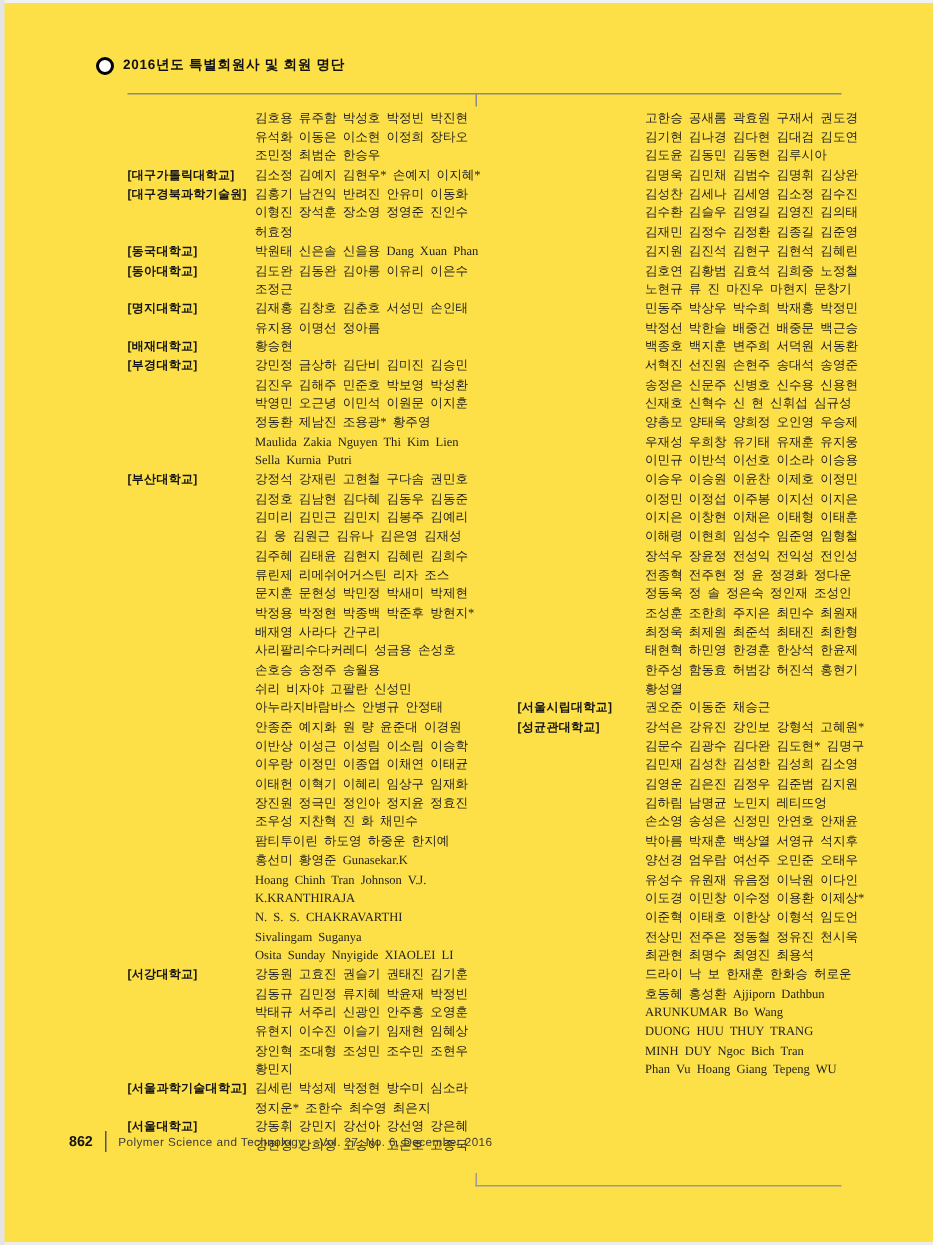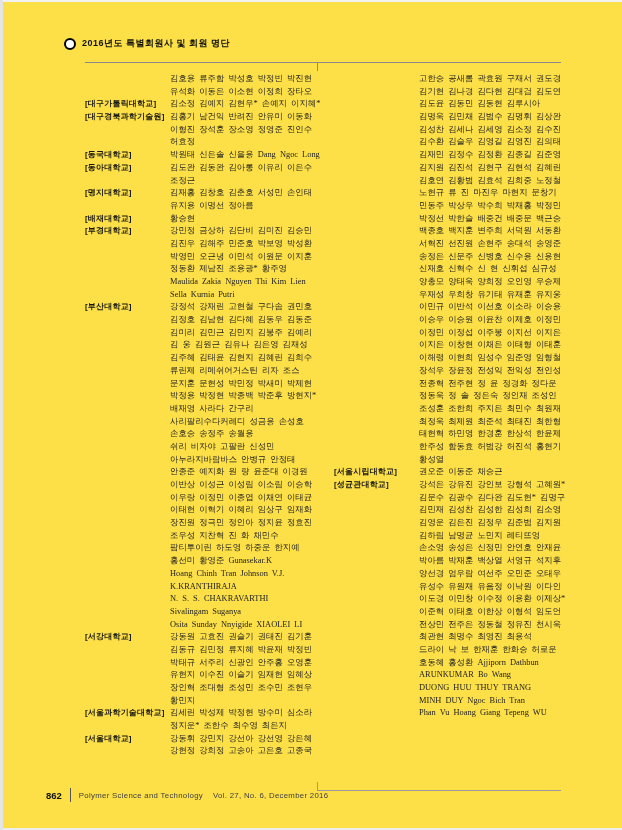--- a/index.html
+++ b/index.html
@@ -24,33 +24,33 @@
   }
   .hdr-title{font-size:9px;font-weight:bold;color:#111;letter-spacing:0.5px;}
   
   .rule-top{position:absolute;left:85px;top:62px;width:476px;height:1px;background:#8a8a8a;}
   .tick-top{position:absolute;left:317px;top:62px;width:1px;height:9px;background:#8a8a8a;}
   .rule-bottom{position:absolute;left:317px;top:790px;width:244px;height:1px;background:#9a9a9a;}
   .tick-bottom{position:absolute;left:317px;top:782px;width:1px;height:9px;background:#9a9a9a;}
   
   .col{position:absolute;top:73px;width:236px;}
   .col-left{left:85px;}
-  .col-right{left:334px;}
+  .col-right{left:345px;}
   .row{display:flex;height:12.7px;line-height:12.7px;align-items:baseline;}
   .label{
     flex:none;width:85px;font-family:"Liberation Sans", sans-serif;
     font-weight:bold;font-size:8px;color:#141414;white-space:nowrap;
     letter-spacing:0.2px;
   }
   .names{
     flex:1;font-size:8.4px;color:#222;white-space:nowrap;word-spacing:2px;
   }
   
   .footer{
-    position:absolute;left:46px;top:788px;display:flex;align-items:center;gap:8px;
+    position:absolute;left:46px;top:754px;display:flex;align-items:center;gap:8px;
     font-family:"Liberation Sans", sans-serif;
   }
   .page-num{font-size:9.5px;font-weight:bold;color:#111;}
   .footer-div{width:1px;height:14px;background:#555;}
   .footer-text{font-size:7.8px;color:#3d3d3d;letter-spacing:0.3px;display:flex;gap:10px;}
 </style>
 </head>
 <body>
 
 <div class="page">
@@ -66,38 +66,42 @@
   <div class="col col-left">
       <div class="row">
         <span class="label"></span>
         <span class="names">김호용 류주함 박성호 박정빈 박진현</span>
       </div>
       <div class="row">
         <span class="label"></span>
         <span class="names">유석화 이동은 이소현 이정희 장타오</span>
       </div>
       <div class="row">
+        <span class="label"></span>
+        <span class="names">조민정 최범순 한승우</span>
+      </div>
+      <div class="row">
         <span class="label">[대구가톨릭대학교]</span>
         <span class="names">김소정 김예지 김현우* 손예지 이지혜*</span>
       </div>
       <div class="row">
         <span class="label">[대구경북과학기술원]</span>
         <span class="names">김홍기 남건익 반려진 안유미 이동화</span>
       </div>
       <div class="row">
         <span class="label"></span>
         <span class="names">이형진 장석훈 장소영 정영준 진인수</span>
       </div>
       <div class="row">
         <span class="label"></span>
         <span class="names">허효정</span>
       </div>
       <div class="row">
         <span class="label">[동국대학교]</span>
-        <span class="names">박원태 신은솔 신을용 Dang Ngoc Long</span>
+        <span class="names">박원태 신은솔 신을용 Dang Xuan Phan</span>
       </div>
       <div class="row">
         <span class="label">[동아대학교]</span>
         <span class="names">김도완 김동완 김아롱 이유리 이은수</span>
       </div>
       <div class="row">
         <span class="label"></span>
         <span class="names">조정근</span>
       </div>
       <div class="row">

